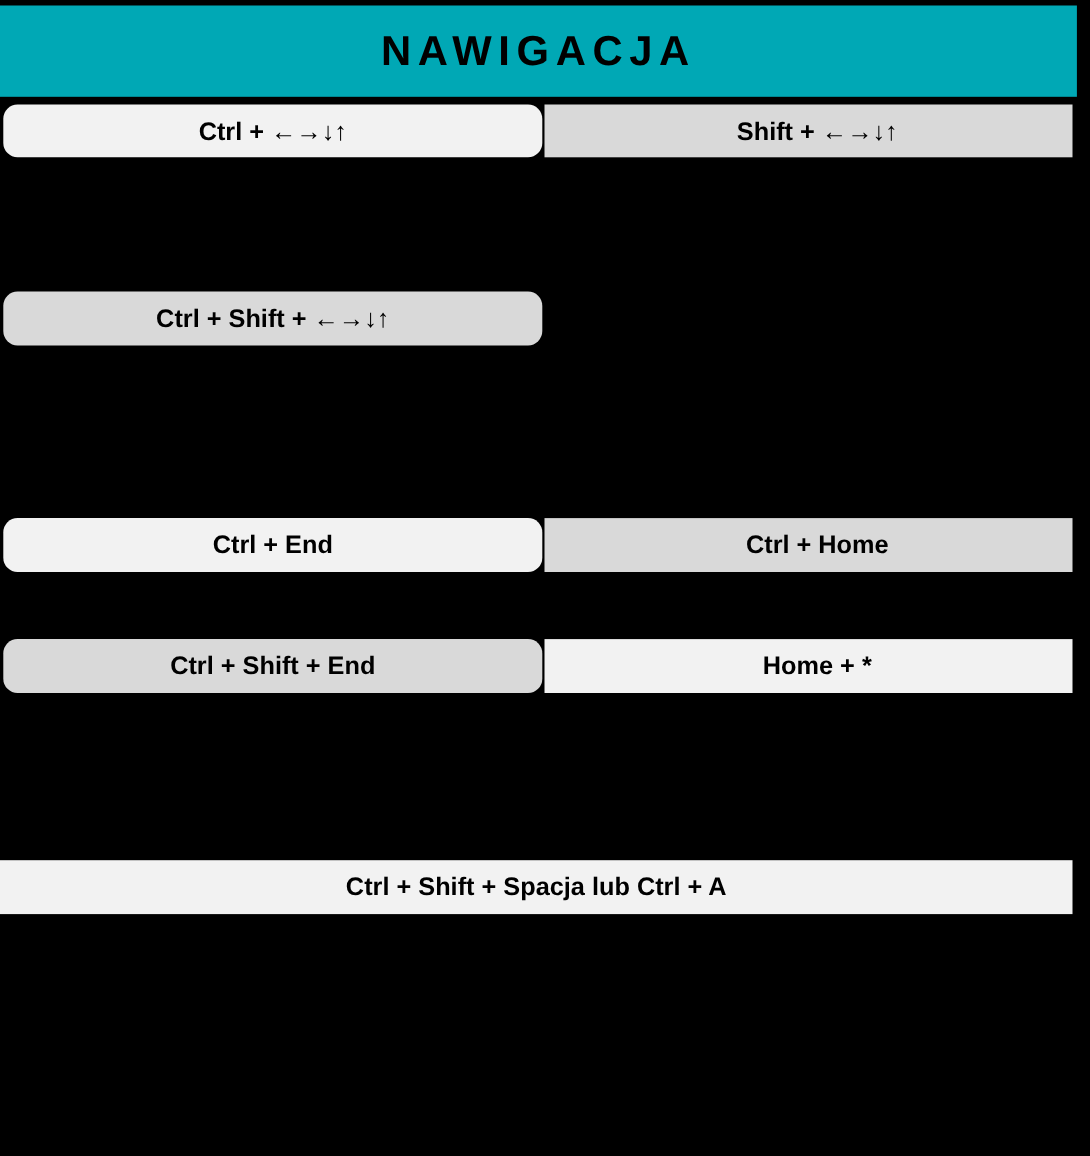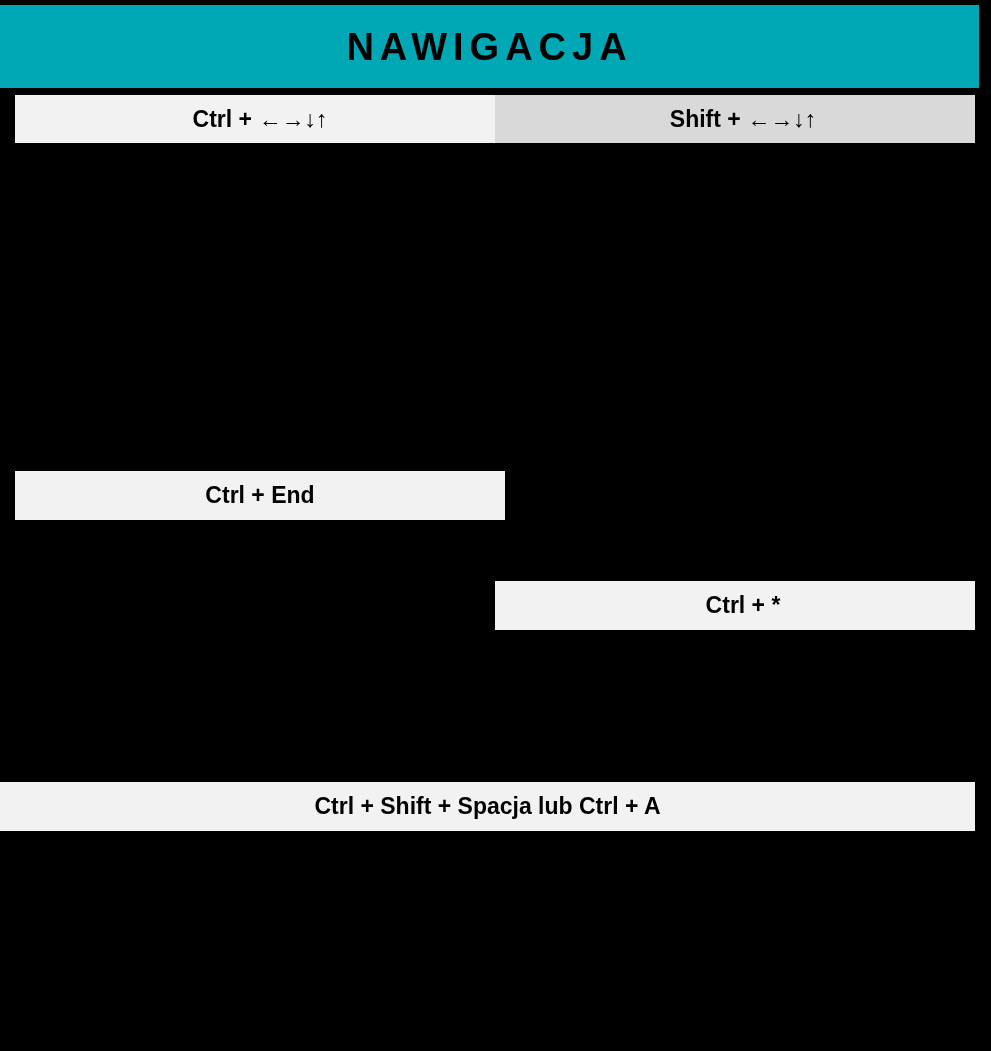--- a/index.html
+++ b/index.html
@@ -55,21 +55,21 @@
     font-size: 23px;
     color: #000000;
     line-height: 1;
     white-space: nowrap;
     overflow: hidden;
   }
   .cell.light  { background: #f2f2f2; }
   .cell.shade  { background: #d9d9d9; }
 
   
-  .col-left  { left: 15px;   width: 490px; }
+  .col-left  { left: 3px;   width: 490px; border-radius: 13px; }
   .col-right { left: 495px; width: 480px; padding-left: 16px; }
   .col-full  { left: 0px;   width: 975px; }
 
   
   .row-1 { top: 95px;  height: 48px; }
   .row-2 { top: 265px; height: 49px; }
   .row-3 { top: 435px; height: 49px; margin-top: 36px; }
   .row-4 { top: 581px; height: 49px; }
   .row-5 { top: 782px; height: 49px; }
 </style>
@@ -78,20 +78,23 @@
 
 <div class="sheet">
 
   <div class="title-banner">
     <span class="title-text">NAWIGACJA</span>
   </div>
 
   <div class="cell light col-left row-1">Ctrl + ←→↓↑</div>
   <div class="cell shade col-right row-1">Shift + ←→↓↑</div>
 
+  <div class="cell shade col-left row-2">Ctrl + Shift + ←→↓↑</div>
 
   <div class="cell light col-left row-3">Ctrl + End</div>
+  <div class="cell shade col-right row-3">Ctrl + Home</div>
 
-  <div class="cell light col-right row-4">Ctrl + *</div>
+  <div class="cell shade col-left row-4">Ctrl + Shift + End</div>
+  <div class="cell light col-right row-4">Home + *</div>
 
   <div class="cell light col-full row-5">Ctrl + Shift + Spacja lub Ctrl + A</div>
 
 </div>
 
 </body></html>

